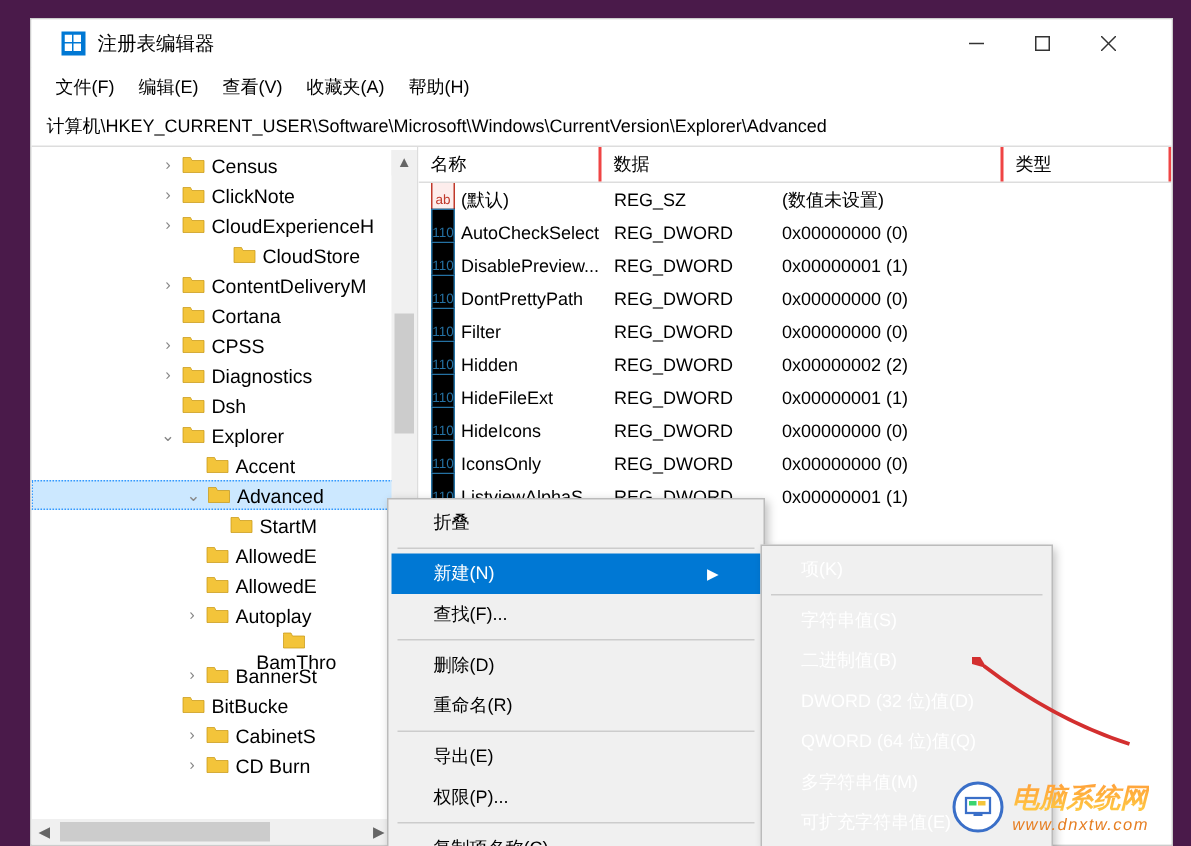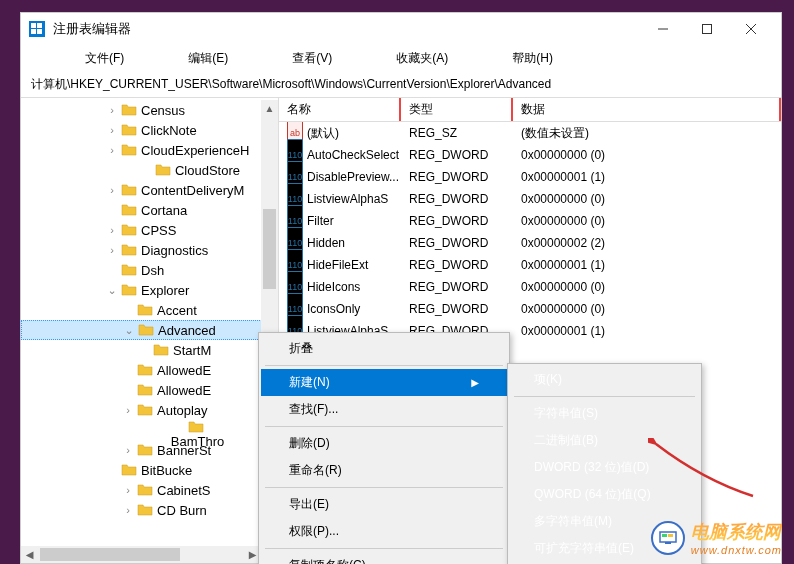--- a/index.html
+++ b/index.html
@@ -1,24 +1,24 @@
 <!DOCTYPE html>
 <html><head>
 <meta charset="utf-8">
 <style>
 * { box-sizing: border-box; margin: 0; padding: 0; }
 body { font-family: "Microsoft YaHei", "Segoe UI", sans-serif; font-size: 12px; background: #4a1a4a; overflow: hidden; width: 794px; height: 564px; position: relative; }
 .window { position: absolute; top: 12px; left: 20px; right: 12px; bottom: 0; background: #fff; border: 1px solid #ccc; display: flex; flex-direction: column; }
-.titlebar { display: flex; align-items: center; height: 32px; padding: 0 8px; background: #fff; }
+.titlebar { display: flex; align-items: center; height: 32px; padding: 0 20px; background: #fff; }
 .titlebar .app-icon { width: 16px; height: 16px; background: #0078d4; margin-right: 8px; display: flex; align-items: center; justify-content: center; }
 .titlebar .app-icon svg { width: 12px; height: 12px; }
 .titlebar .title { flex: 1; font-size: 13px; }
 .titlebar .winbtn { width: 44px; height: 28px; display: flex; align-items: center; justify-content: center; cursor: pointer; }
 .menubar { display: flex; padding: 2px 8px; background: #fff; font-size: 12px; }
-.menubar .menu-item { padding: 3px 8px; cursor: pointer; margin-left: 48px; }
+.menubar .menu-item { padding: 3px 8px; cursor: pointer; }
 .pathbar { padding: 4px 10px; border-bottom: 1px solid #ddd; background: #fff; font-size: 12px; }
 .content { display: flex; flex: 1; overflow: hidden; }
 .tree-pane { width: 258px; border-right: 1px solid #ddd; overflow: auto; background: #fff; padding-top: 2px; }
 .tree-node { display: flex; align-items: center; height: 20px; cursor: pointer; white-space: nowrap; padding-right: 4px; }
 .tree-node.selected { background: #cce8ff; border: 1px dotted #3399ff; }
 .tree-expander { width: 14px; height: 14px; display: flex; align-items: center; justify-content: center; margin-right: 2px; color: #888; font-size: 11px; cursor: pointer; }
 .tree-icon { width: 16px; height: 14px; margin-right: 4px; display: flex; align-items: center; }
 .folder-svg { fill: #f3c43a; stroke: #c89a1a; stroke-width: 0.5; }
 .tree-label { font-size: 13px; }
 .list-pane { flex: 1; background: #fff; display: flex; flex-direction: column; overflow: hidden; }
@@ -41,21 +41,21 @@
 .submenu { position: absolute; left: 100%; top: 0; background: #f0f0f0; border: 1px solid #bbb; box-shadow: 2px 2px 6px rgba(0,0,0,0.25); padding: 2px; min-width: 195px; }
 .submenu .cm-item { padding: 5px 24px 5px 24px; }
 .scrollbar-v { position: absolute; right: 0; top: 0; bottom: 0; width: 17px; background: #f0f0f0; display: flex; flex-direction: column; }
 .scrollbar-v .arrow { height: 17px; display: flex; align-items: center; justify-content: center; background:#f0f0f0; cursor: pointer; font-size: 10px; color: #666;}
 .scrollbar-v .track { flex:1; position: relative; }
 .scrollbar-v .thumb { position:absolute; left:2px; right:2px; background: #ccc; }
 .scrollbar-h { height: 17px; background:#f0f0f0; display:flex; }
 .scrollbar-h .arrow { width:17px; display:flex; align-items:center; justify-content:center; font-size:10px; color:#666; cursor:pointer;}
 .scrollbar-h .track { flex:1; position:relative; }
 .scrollbar-h .thumb { position:absolute; top:2px; bottom:2px; background:#ccc; }
-.watermark { position: absolute; right: 12px; bottom: 8px; display: flex; align-items: center; gap: 6px; z-index: 200; pointer-events: none; }
+.watermark { position: absolute; right: 28px; bottom: 8px; display: flex; align-items: center; gap: 6px; z-index: 200; pointer-events: none; }
 .watermark .wm-icon { width: 34px; height: 34px; border-radius: 50%; background: #fff; border: 2px solid #3a6fc8; display:flex; align-items:center; justify-content:center; }
 .watermark .wm-text { display:flex; flex-direction:column; }
 .watermark .wm-line1 { font-size: 18px; font-weight: bold; font-style: italic; background: linear-gradient(#ff9d3a,#ffcf44); -webkit-background-clip: text; color: transparent; }
 .watermark .wm-line2 { font-size: 11px; font-style: italic; color:#e67e22; letter-spacing:1px; }
 .arrow-annot { position:absolute; z-index:150; pointer-events:none; }
 .tree-wrap { position: relative; height: 100%; }
 .tbody-wrap { position: relative; flex:1; }
 </style>
 </head>
 <body>
@@ -305,22 +305,22 @@
               <div class="thumb" style="left:2px;width:140px;"></div>
             </div>
           <div class="arrow">▶</div>
         </div>
       </div>
     </div>
 
     <div class="list-pane">
       <div class="list-header">
         <div class="col col-name">名称</div>
+        <div class="col col-data">数据</div>
         <div class="col col-type">类型</div>
-        <div class="col col-data">数据</div>
       </div>
       <div class="tbody-wrap">
         <div class="list-body" id="list-body">
             <div class="list-row">
               <div class="cell col-name">
                 <span class="val-icon sz">ab</span>
                 <span>(默认)</span>
               </div>
               <div class="cell col-type">REG_SZ</div>
               <div class="cell col-data">(数值未设置)</div>
@@ -337,21 +337,21 @@
               <div class="cell col-name">
                 <span class="val-icon dw">110</span>
                 <span>DisablePreview...</span>
               </div>
               <div class="cell col-type">REG_DWORD</div>
               <div class="cell col-data">0x00000001 (1)</div>
             </div>
             <div class="list-row">
               <div class="cell col-name">
                 <span class="val-icon dw">110</span>
-                <span>ListviewAlphaS</span>
+                <span>DontPrettyPath</span>
               </div>
               <div class="cell col-type">REG_DWORD</div>
               <div class="cell col-data">0x00000000 (0)</div>
             </div>
             <div class="list-row">
               <div class="cell col-name">
                 <span class="val-icon dw">110</span>
                 <span>Filter</span>
               </div>
               <div class="cell col-type">REG_DWORD</div>

